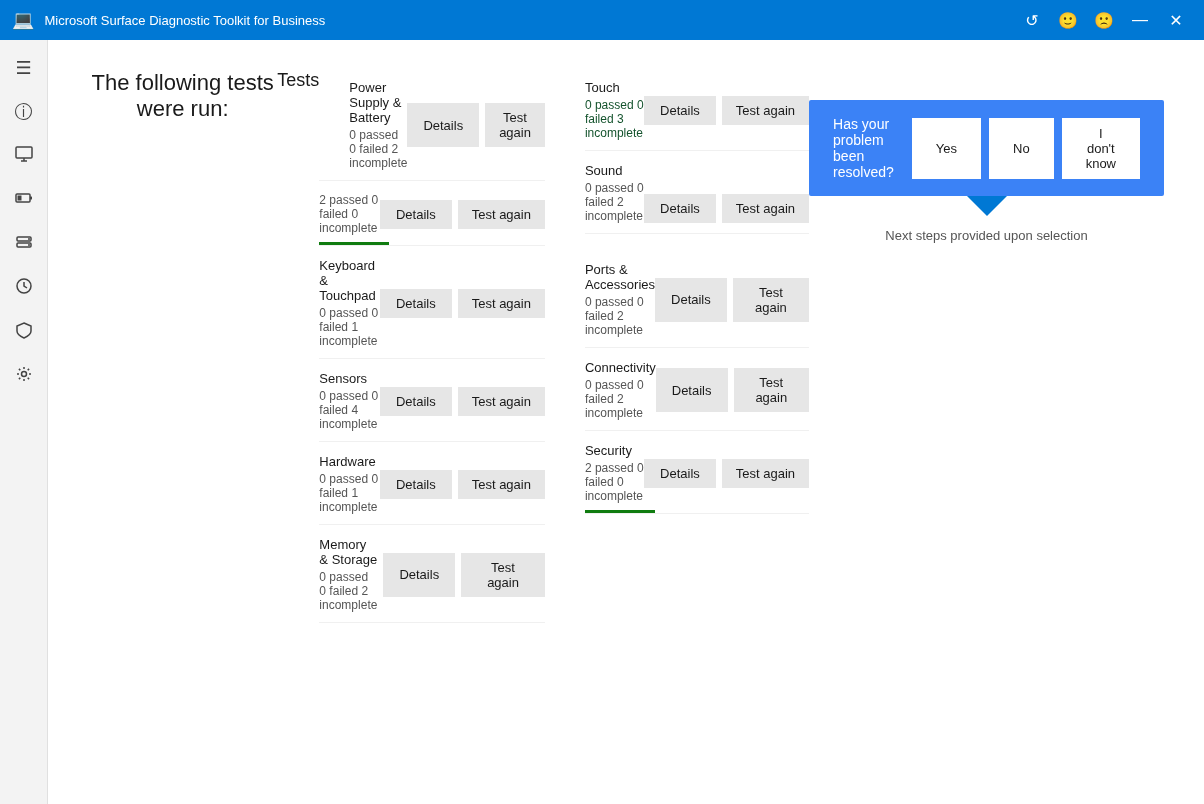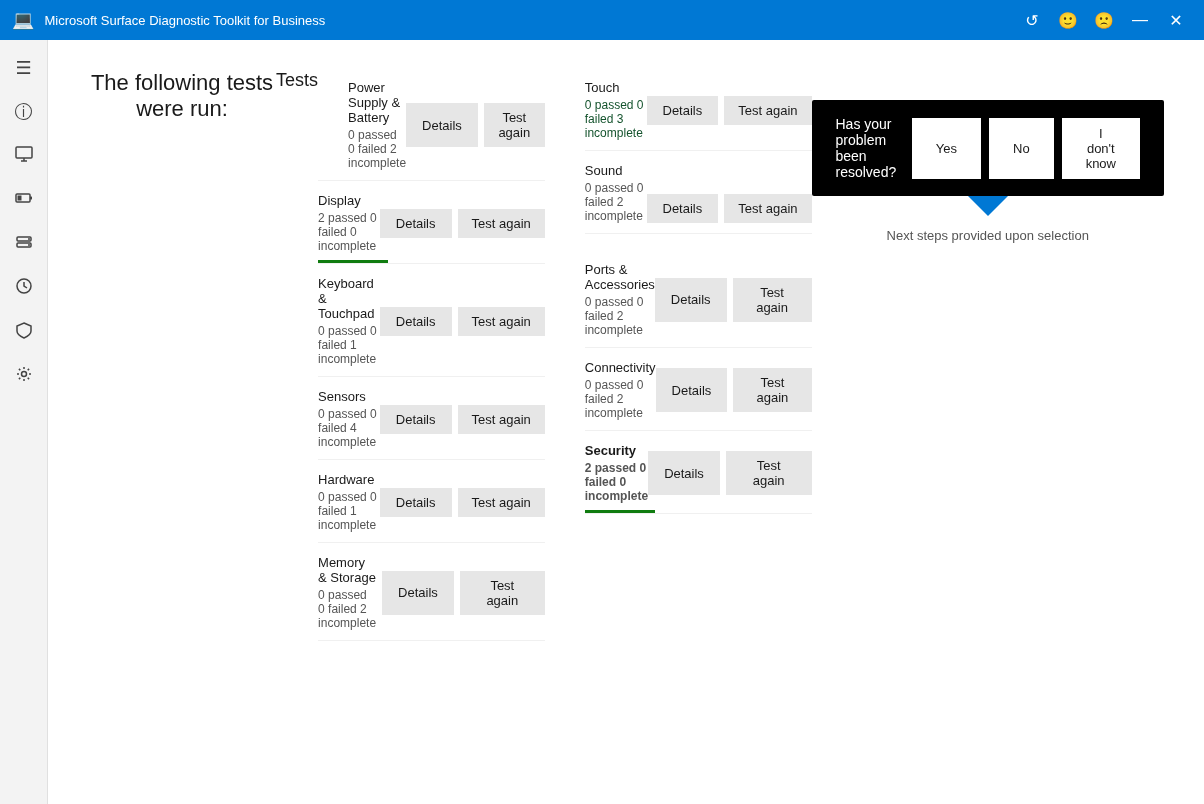--- a/index.html
+++ b/index.html
@@ -63,21 +63,21 @@
 
     .section-title {
       font-size: 18px;
       font-weight: 400;
       margin-bottom: 16px;
       color: #1a1a1a;
     }
 
     
     .resolution-panel {
-      background: #000000;
+      background: #3b82f6;
       color: white;
       padding: 16px 24px;
       display: flex;
       align-items: center;
       justify-content: space-between;
       margin-top: 10px;
       border-radius: 2px;
     }
 
     .resolution-question { font-size: 14px; font-weight: 400; }
@@ -213,21 +213,20 @@
               <div style="font-size: 13px; color: rgb(26, 26, 26); margin-bottom: 3px;">Power Supply &amp; Battery</div>
               <div style="font-size: 12px; color: rgb(85, 85, 85);">0 passed  0 failed  2 incomplete</div>
             </div>
             <div style="display: flex; gap: 6px;">
               <button style="padding: 7px 16px; background: rgb(230, 230, 230); border: none; font-size: 13px; cursor: pointer; color: rgb(26, 26, 26); font-family: &quot;Segoe UI&quot;, Arial, sans-serif;">Details</button>
               <button style="padding: 7px 14px; background: rgb(230, 230, 230); border: none; font-size: 13px; cursor: pointer; color: rgb(26, 26, 26); font-family: &quot;Segoe UI&quot;, Arial, sans-serif;">Test again</button>
             </div>
           </div>
           <div style="display: flex; align-items: center; padding: 10px 0px; border-bottom: 1px solid rgb(240, 240, 240); position: relative; margin-bottom: 2px;">
             <div style="flex: 1 1 0%;">
-              <div style="font-size: 13px; color: rgb(26, 26, 26); margin-bottom: 3px;">Display</div>
               <div style="font-size: 12px; color: rgb(85, 85, 85);">2 passed  0 failed  0 incomplete</div>
             </div>
             <div style="display: flex; gap: 6px;">
               <button style="padding: 7px 16px; background: rgb(230, 230, 230); border: none; font-size: 13px; cursor: pointer; color: rgb(26, 26, 26); font-family: &quot;Segoe UI&quot;, Arial, sans-serif;">Details</button>
               <button style="padding: 7px 14px; background: rgb(230, 230, 230); border: none; font-size: 13px; cursor: pointer; color: rgb(26, 26, 26); font-family: &quot;Segoe UI&quot;, Arial, sans-serif;">Test again</button>
             </div>
             <div style="position: absolute; bottom: 0px; left: 0px; height: 3px; background: rgb(16, 124, 16); width: 70px;"></div>
           </div>
           <div style="display: flex; align-items: center; padding: 10px 0px; border-bottom: 1px solid rgb(240, 240, 240); position: relative; margin-bottom: 2px;">
             <div style="flex: 1 1 0%;">
@@ -306,21 +305,21 @@
             <div style="flex: 1 1 0%;">
               <div style="font-size: 13px; color: rgb(26, 26, 26); margin-bottom: 3px;">Connectivity</div>
               <div style="font-size: 12px; color: rgb(85, 85, 85);">0 passed  0 failed  2 incomplete</div>
             </div>
             <div style="display: flex; gap: 6px;">
               <button style="padding: 7px 16px; background: rgb(230, 230, 230); border: none; font-size: 13px; cursor: pointer; color: rgb(26, 26, 26); font-family: &quot;Segoe UI&quot;, Arial, sans-serif;">Details</button>
               <button style="padding: 7px 14px; background: rgb(230, 230, 230); border: none; font-size: 13px; cursor: pointer; color: rgb(26, 26, 26); font-family: &quot;Segoe UI&quot;, Arial, sans-serif;">Test again</button>
             </div>
           </div>
           <div style="display: flex; align-items: center; padding: 10px 0px; border-bottom: 1px solid rgb(240, 240, 240); position: relative; margin-bottom: 2px;">
-            <div style="flex: 1 1 0%; font-weight: bold;">
+            <div style="flex: 1 1 0%;">
               <div style="font-size: 13px; color: rgb(26, 26, 26); margin-bottom: 3px;">Security</div>
               <div style="font-size: 12px; color: rgb(85, 85, 85);">2 passed  0 failed  0 incomplete</div>
             </div>
             <div style="display: flex; gap: 6px;">
               <button style="padding: 7px 16px; background: rgb(230, 230, 230); border: none; font-size: 13px; cursor: pointer; color: rgb(26, 26, 26); font-family: &quot;Segoe UI&quot;, Arial, sans-serif;">Details</button>
               <button style="padding: 7px 14px; background: rgb(230, 230, 230); border: none; font-size: 13px; cursor: pointer; color: rgb(26, 26, 26); font-family: &quot;Segoe UI&quot;, Arial, sans-serif;">Test again</button>
             </div>
             <div style="position: absolute; bottom: 0px; left: 0px; height: 3px; background: rgb(16, 124, 16); width: 70px;"></div>
           </div>
         </div>

